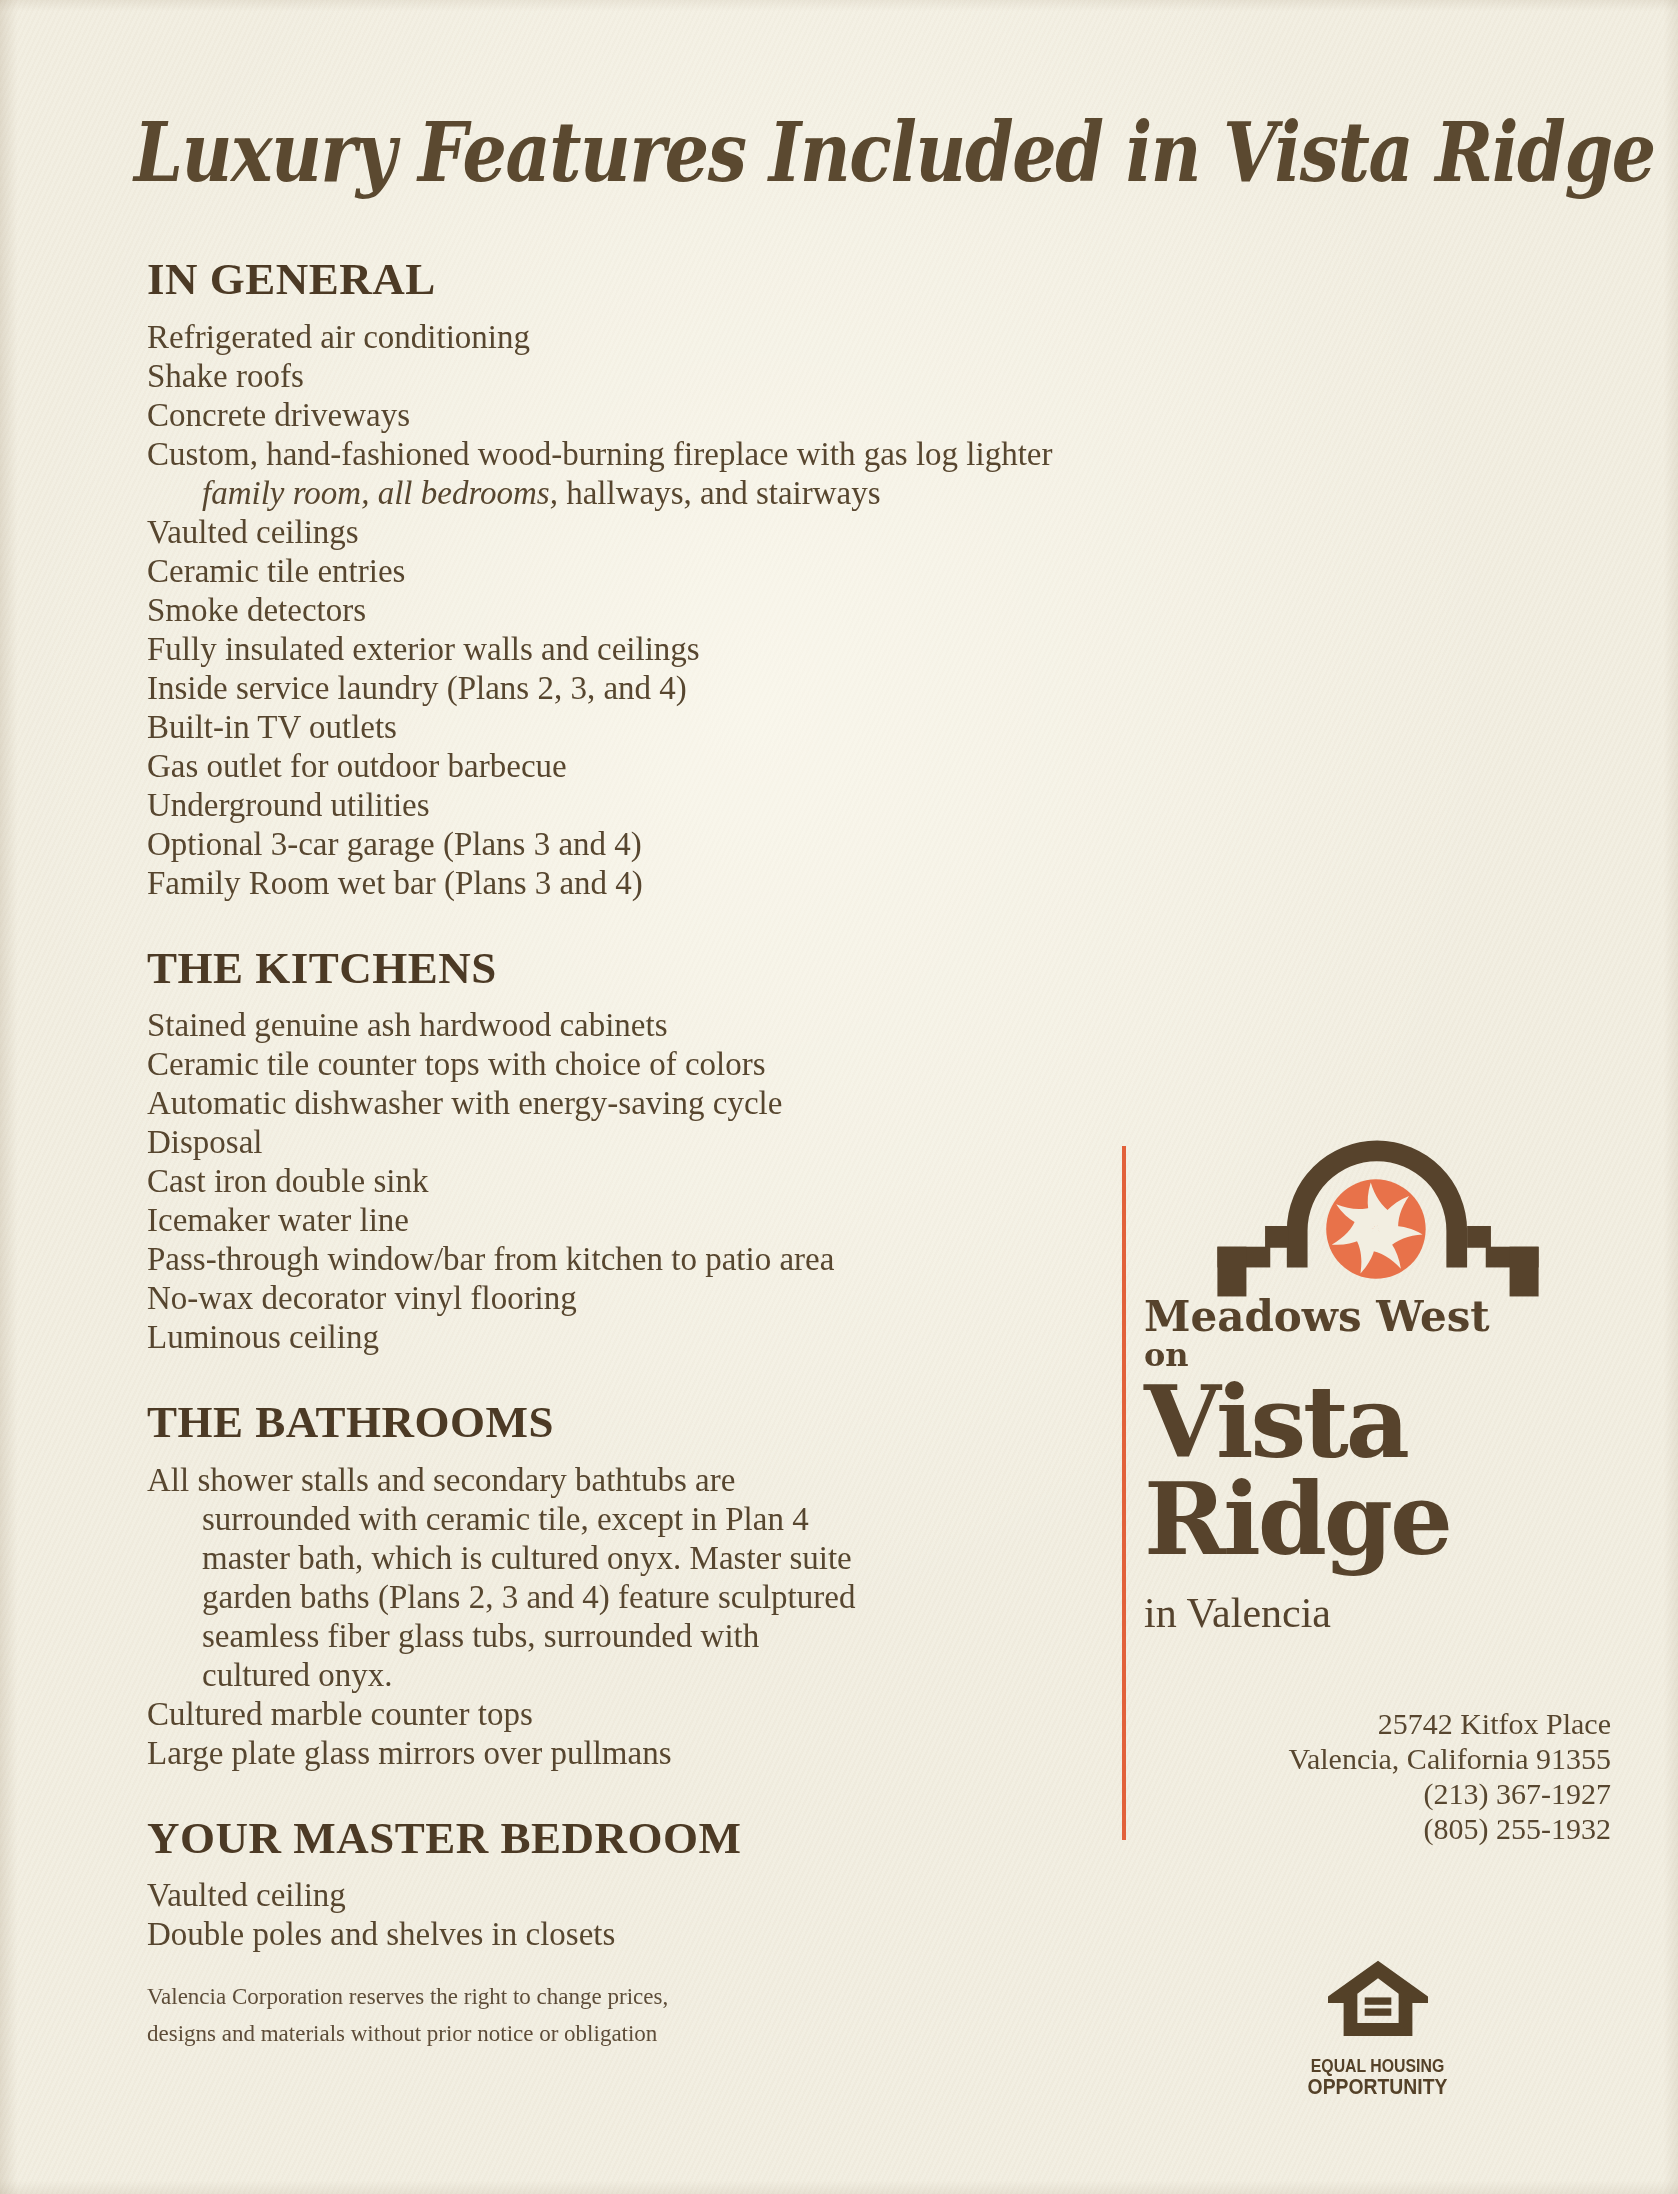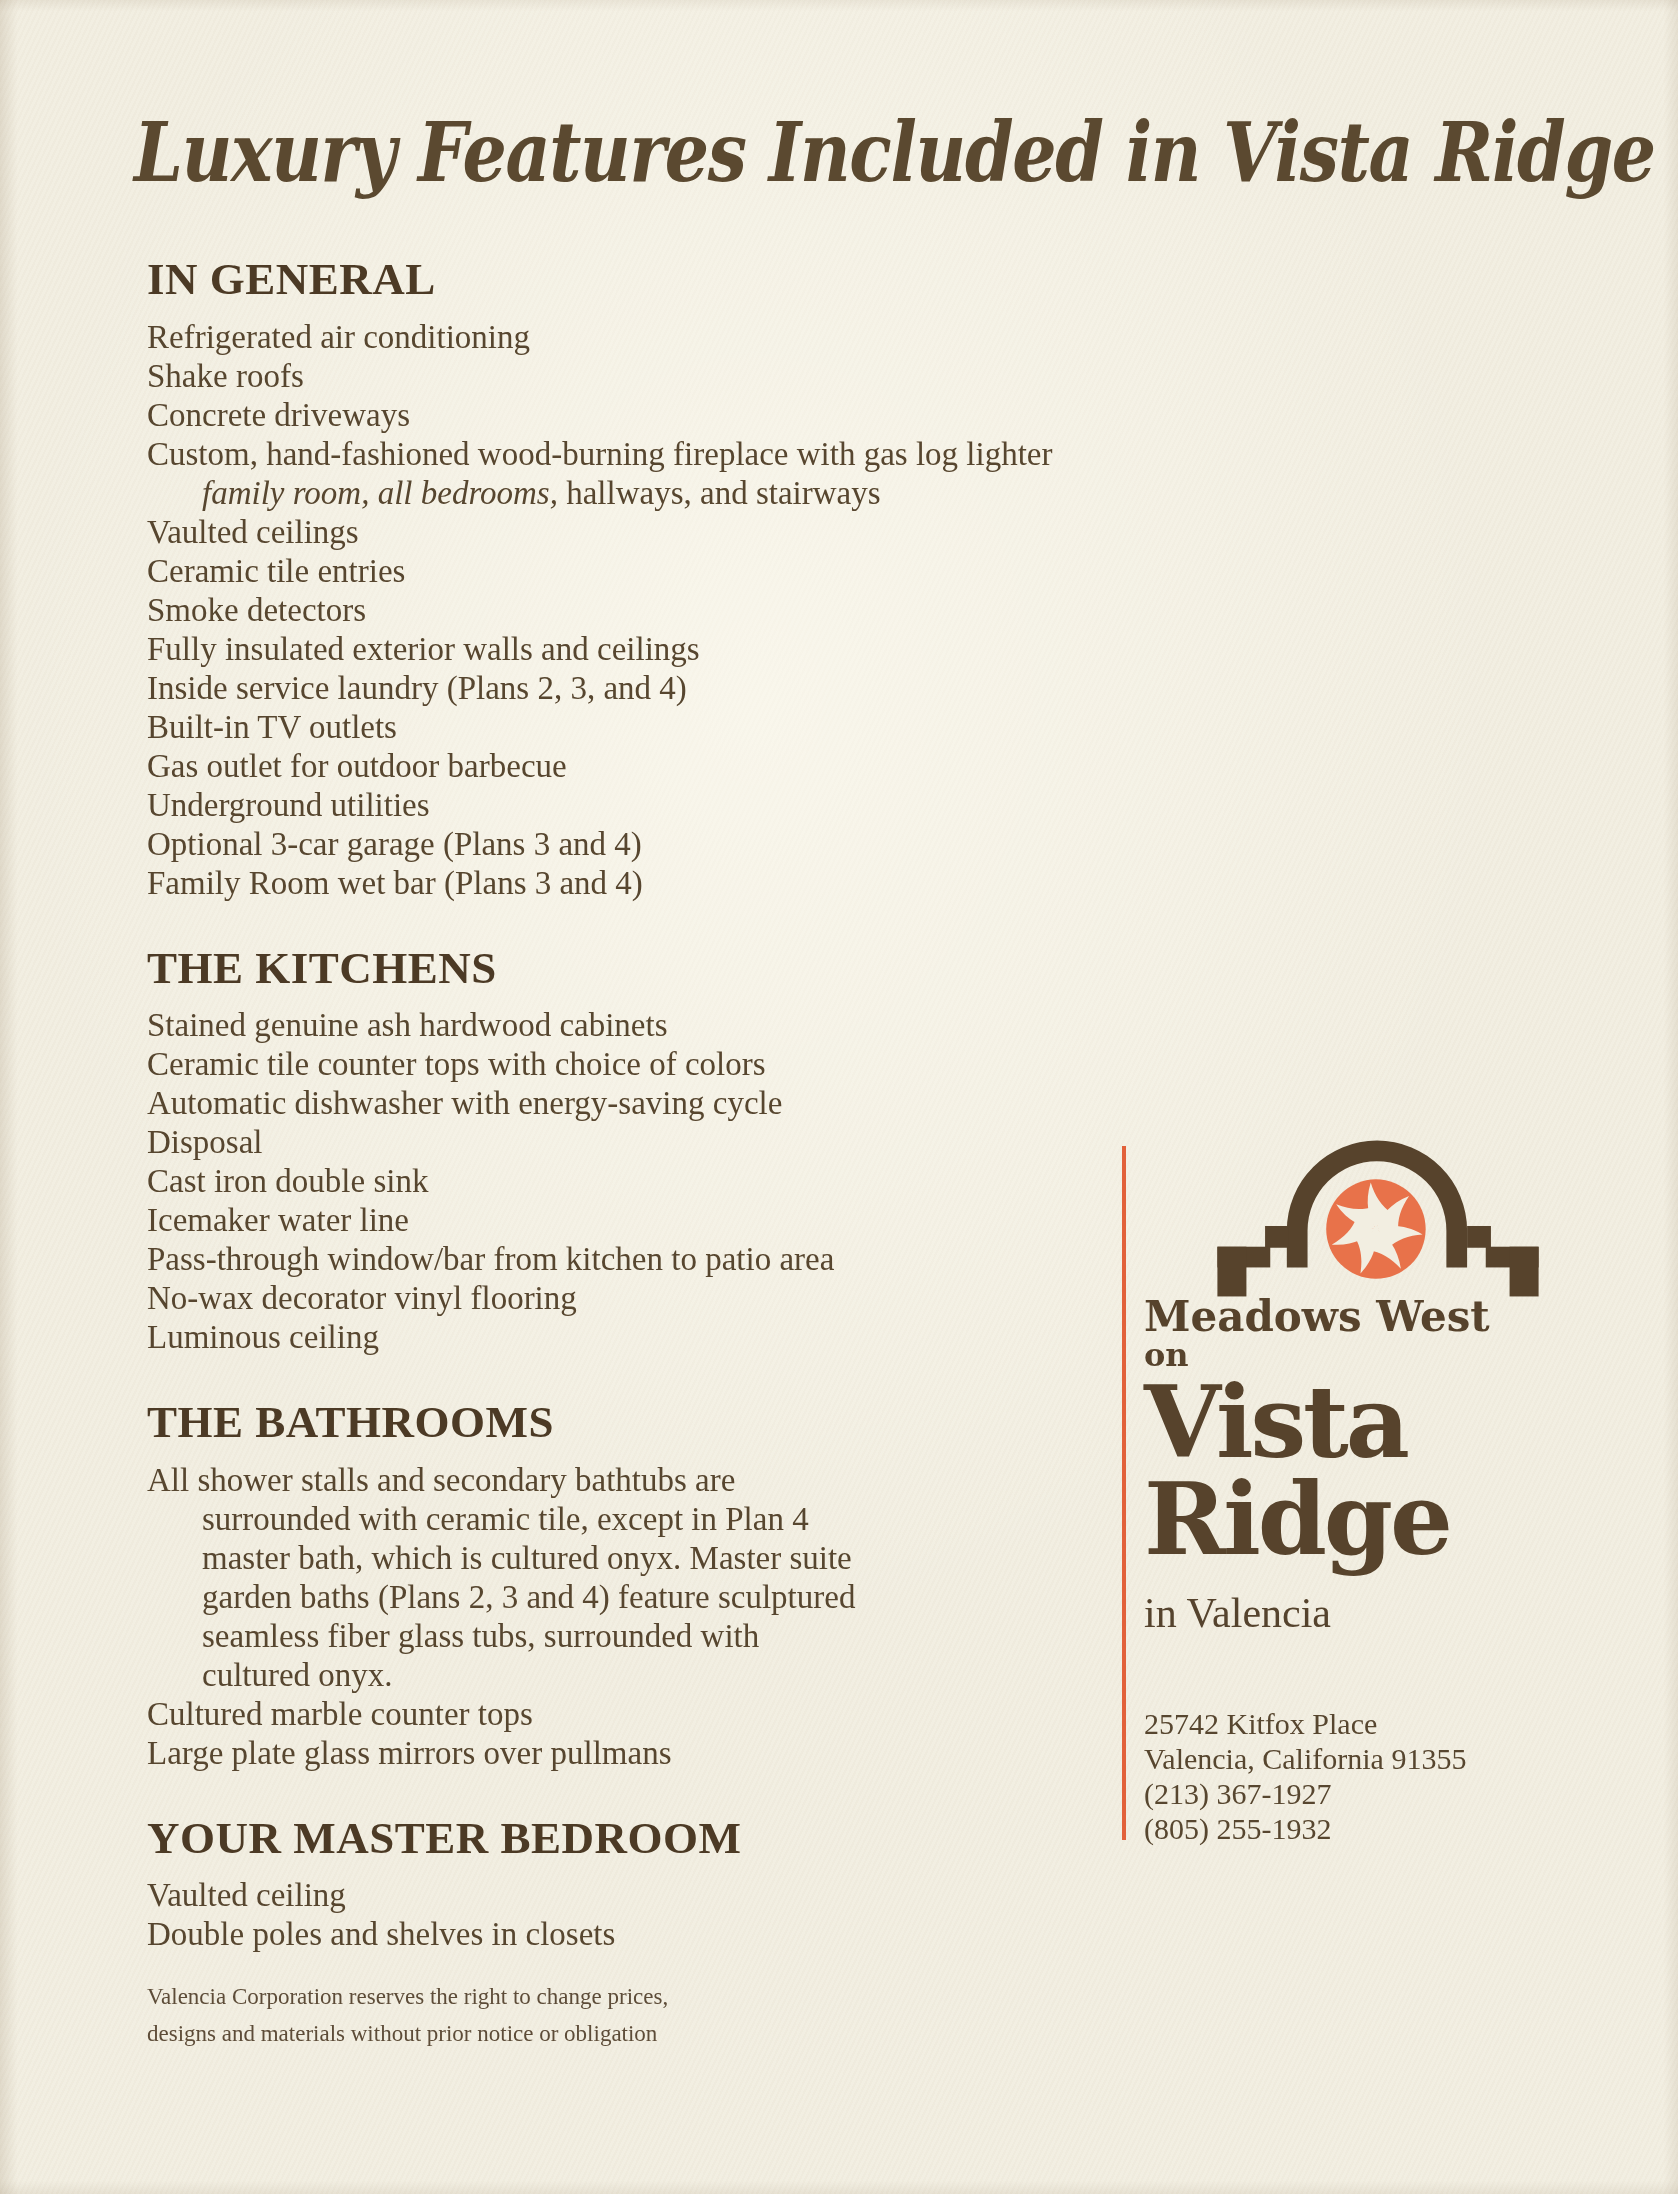--- a/index.html
+++ b/index.html
@@ -38,21 +38,21 @@
   .it{font-style:italic;}
   .fine{margin:24px 0 0 0;font-size:23px;line-height:37px;color:#5d4c38;}
   .divider{position:absolute;left:1122px;top:1146px;width:3.6px;height:694px;background:#e2613a;}
   .logo{position:absolute;left:1144px;top:1140px;width:467px;text-align:left;color:#57432c;}
   .arch-svg{display:block;margin:0 auto;width:322px;height:158px;}
   .mw{font-family:"DejaVu Serif",serif;font-weight:bold;font-size:42px;line-height:43px;margin-top:-3.1px;letter-spacing:0;}
   .on{font-family:"DejaVu Serif",serif;font-weight:bold;font-size:32px;line-height:33px;margin-top:1px;}
   .vista{font-family:"DejaVu Serif",serif;font-weight:bold;font-size:99px;line-height:89px;letter-spacing:-3.1px;margin-top:6.2px;}
   .ridge{font-family:"DejaVu Serif",serif;font-weight:bold;font-size:99px;line-height:91px;letter-spacing:-3.1px;margin-top:7.3px;}
   .inval{font-size:42px;line-height:44px;margin-top:26px;color:#55432d;}
-  .address{position:absolute;left:1144px;top:1706px;width:467px;text-align:left;font-size:30px;line-height:35px;color:#57462f;}
+  .address{position:absolute;left:1144px;top:1706px;width:467px;text-align:right;font-size:30px;line-height:35px;color:#57462f;}
   .eho{position:absolute;left:1144px;top:1958px;width:467px;text-align:center;color:#544128;}
   .eho-svg{display:block;margin:0 auto;width:122px;height:94px;}
   .eho-t{font-family:"Liberation Sans","DejaVu Sans",sans-serif;font-weight:bold;transform:scaleX(.88);transform-origin:center top;}
   .eho-t1{font-size:18px;line-height:18.7px;margin-top:5.2px;letter-spacing:0;}
   .eho-t2{font-size:22px;line-height:22px;letter-spacing:0;}
 </style>
 </head>
 <body>
 
 <div id="page">
@@ -151,15 +151,25 @@
     <div class="inval">in Valencia</div>
   </div>
 
   <div class="address">
     <div>25742 Kitfox Place</div>
     <div>Valencia, California 91355</div>
     <div>(213) 367-1927</div>
     <div>(805) 255-1932</div>
   </div>
 
+  <div class="eho">
+    <svg class="eho-svg" viewBox="0 0 230 205">
+      <path fill="#544128" fill-rule="evenodd" d="M115 6 L224 84 L224 98 L190 98 L190 170 L40 170 L40 98 L6 98 L6 84 Z
+           M115 44 L160 78 L160 142 L70 142 L70 78 Z"></path>
+      <rect x="86" y="86" width="58" height="16" fill="#544128"></rect>
+      <rect x="86" y="110" width="58" height="16" fill="#544128"></rect>
+    </svg>
+    <div class="eho-t eho-t1">EQUAL HOUSING</div>
+    <div class="eho-t eho-t2">OPPORTUNITY</div>
+  </div>
 
 </div>
 
 
 </body></html>

